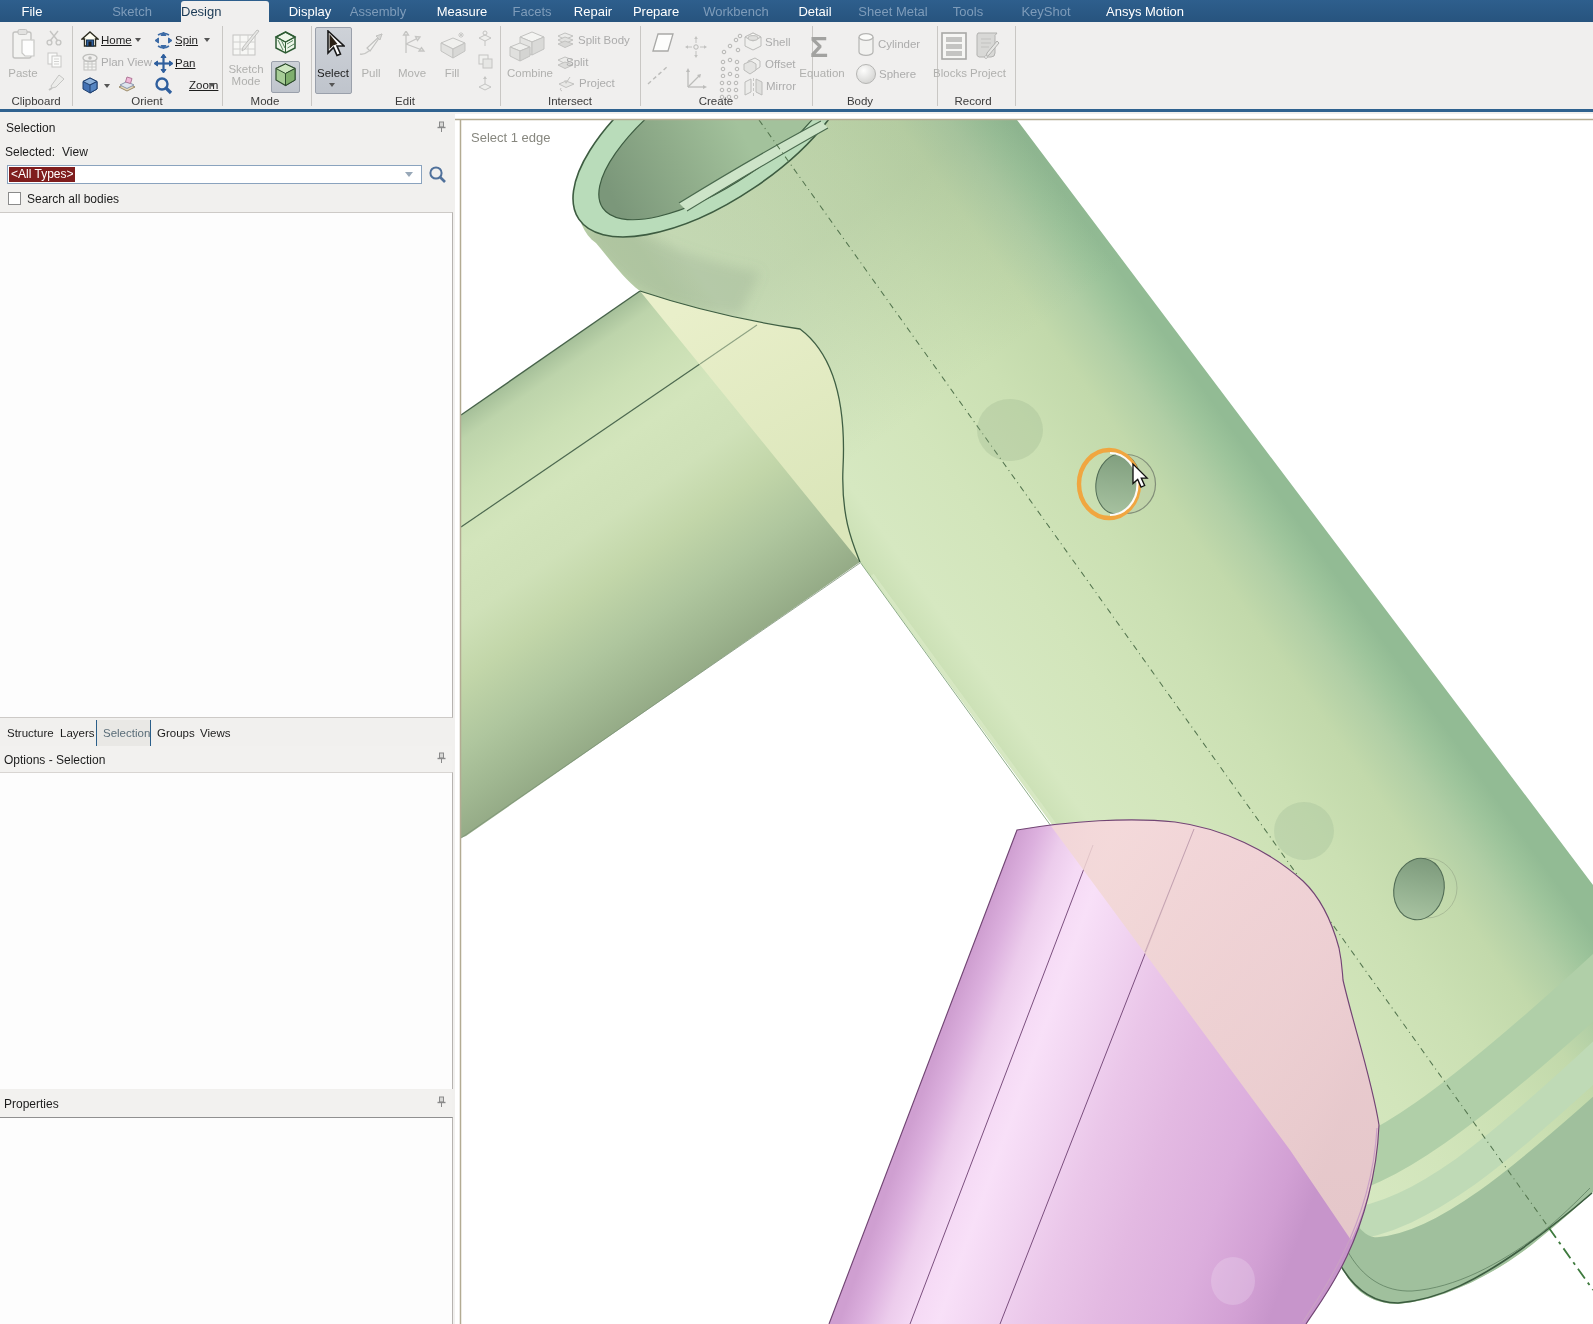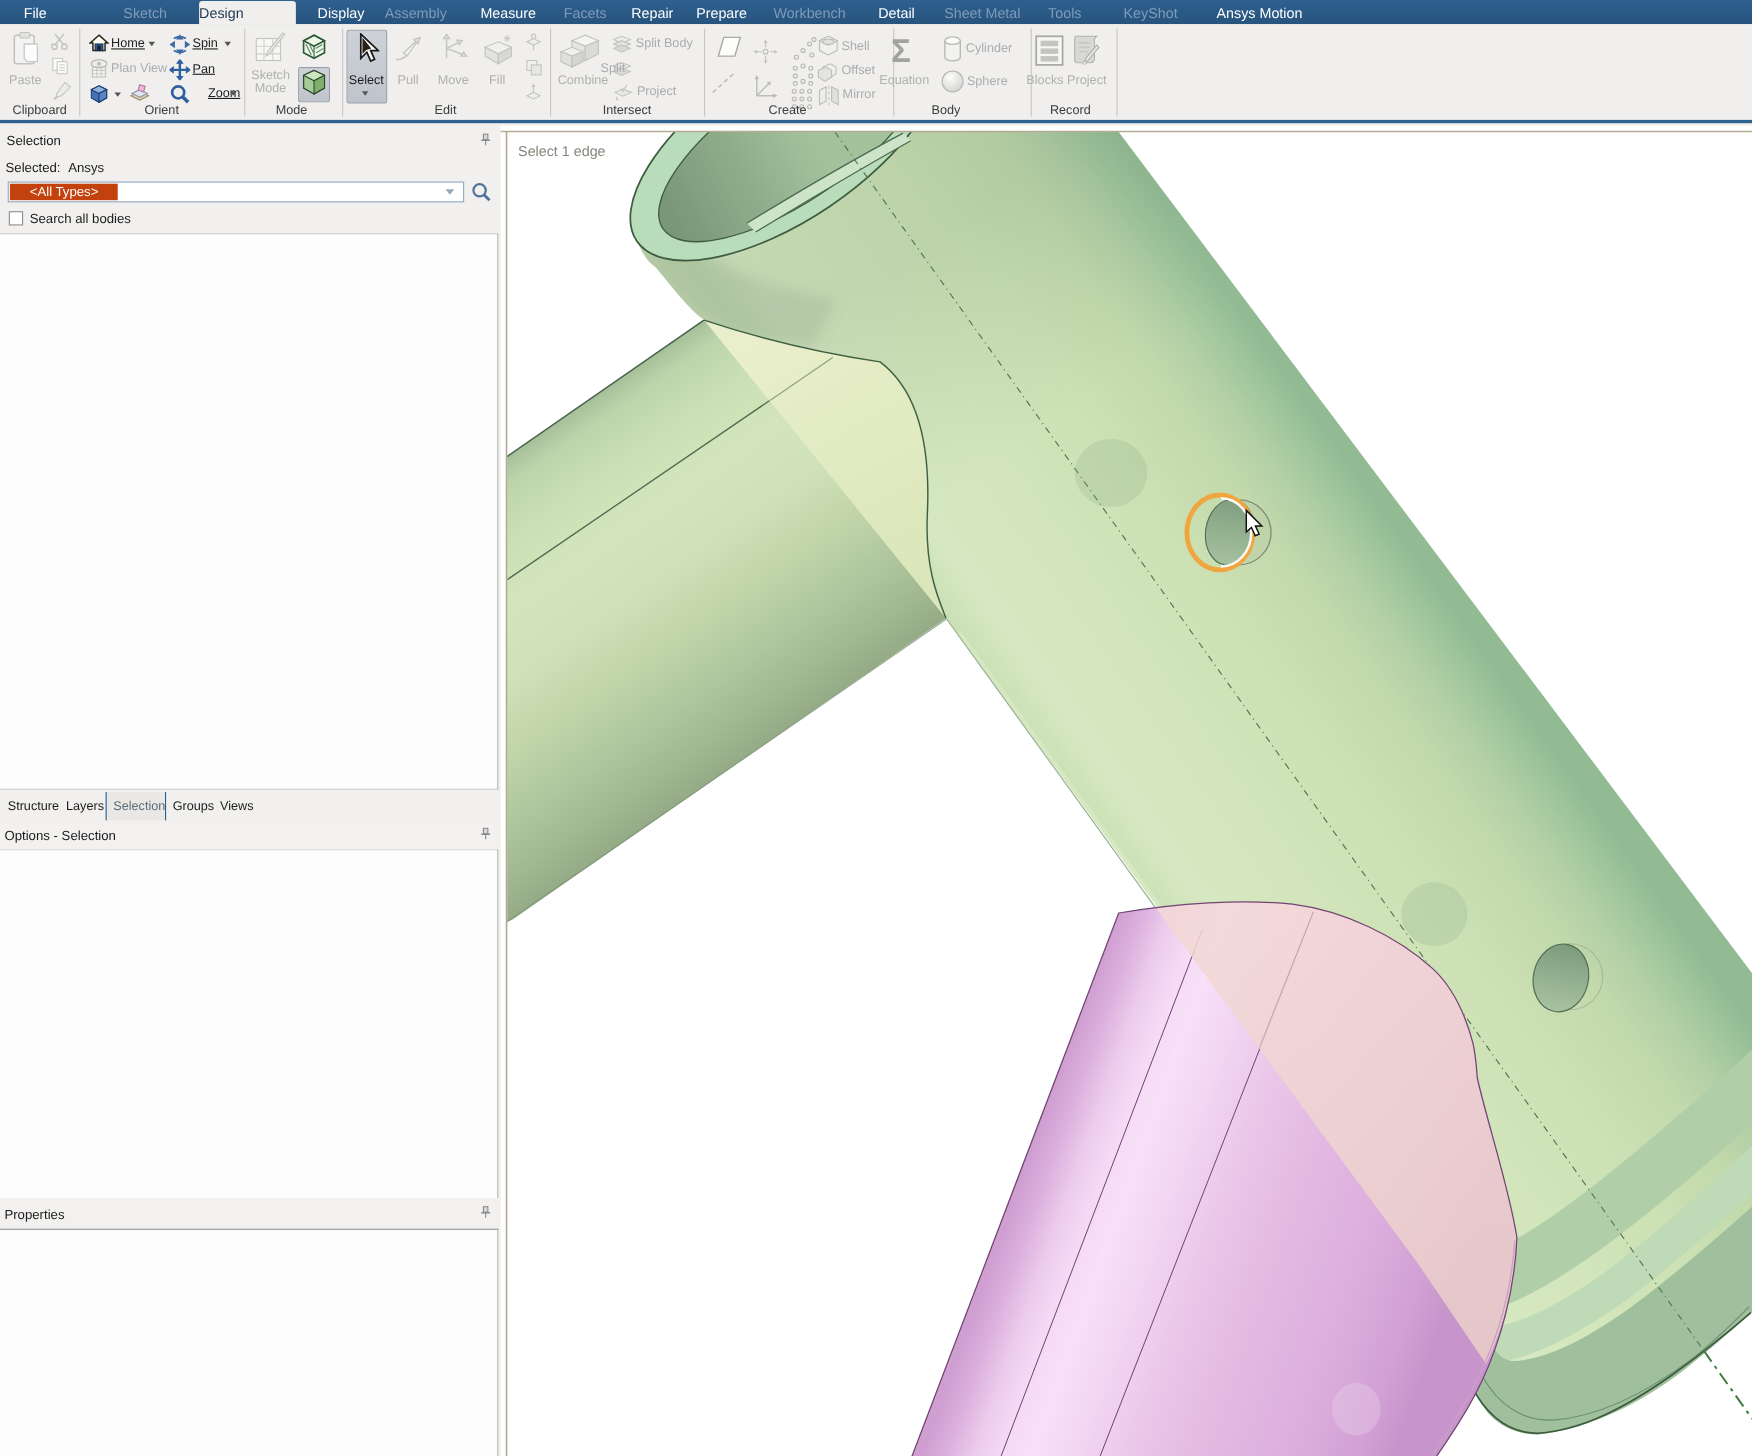--- a/index.html
+++ b/index.html
@@ -238,21 +238,21 @@
 <svg class="ric" style="left:556px;top:10px" width="19" height="16" viewBox="0 0 19 16">
   <path d="M2 4 L9 1 L17 4 L9 7.5 Z" fill="#ececea" stroke="#c2c2c0"></path>
   <path d="M2 8 L9 5 L17 8 L9 11.5 Z" fill="#e2e2e0" stroke="#c2c2c0"></path>
   <path d="M2 12 L9 9 L17 12 L9 15.5 Z" fill="#d8d8d6" stroke="#c2c2c0"></path>
 </svg>
 <div class="rtxtd" style="left:578px;top:12px">Split Body</div>
 <svg class="ric" style="left:556px;top:32px" width="19" height="16" viewBox="0 0 19 16">
   <path d="M2 6 L9 3 L17 6 L9 9.5 Z" fill="#ececea" stroke="#c2c2c0"></path>
   <path d="M2 11 L9 8 L17 11 L9 14.5 Z" fill="#dcdcda" stroke="#c2c2c0"></path>
 </svg>
-<div class="rtxtd" style="left:546px;top:34px">Split</div>
+<div class="rtxtd" style="left:566px;top:34px">Split</div>
 <svg class="ric" style="left:557px;top:53px" width="19" height="17" viewBox="0 0 19 17">
   <path d="M2 9 L9 6 L17 9 L9 12.5 Z" fill="#e8e8e6" stroke="#c2c2c0"></path>
   <path d="M13 2 L9 8" stroke="#c2c2c0"></path>
       <path d="M9 9 L11.5 5.5 L7 5.5" fill="#c8c8c6" stroke="none"></path>
   <path d="M4 13 Q2 15 5 16" fill="none" stroke="#c2c2c0"></path>
 </svg>
 <div class="rtxtd" style="left:579px;top:55px">Project</div>
 <div class="glabel" style="left:570px">Intersect</div>
 <div class="gsep" style="left:640px"></div>
 
@@ -390,24 +390,24 @@
   <div class="abs" style="left:6px;top:6px;">Selection</div>
   <svg class="abs" style="left:436px;top:6px" width="11" height="12" viewBox="0 0 11 12">
     <g stroke="#8a8a8a" fill="none">
         <rect x="3.5" y="1" width="4" height="5" fill="#d8d8d6"></rect>
     <line x1="1.5" y1="6.5" x2="9.5" y2="6.5" stroke-width="1.4"></line>
         <line x1="5.5" y1="6.5" x2="5.5" y2="11"></line>
       </g>
   </svg>
   <div class="abs" style="left:0px;top:24px;width:452px;height:88px;background:#f1f0ee;"></div>
   <div class="abs" style="left:5px;top:30px;">Selected:</div>
-  <div class="abs" style="left:62px;top:30px;">Ansys</div>
+  <div class="abs" style="left:62px;top:30px;">View</div>
 
   <div class="abs" style="left:7px;top:50px;width:415px;height:19px;background:#ffffff;border:1px solid #8aa3be;"></div>
-  <div class="abs" style="left:9px;top:52px;background:#c2410c;color:#fff;padding:0 18px;height:15px;line-height:15px;">&lt;All Types&gt;</div>
+  <div class="abs" style="left:9px;top:52px;background:#7f1d1d;color:#fff;padding:0 2px;height:15px;line-height:15px;">&lt;All Types&gt;</div>
   <div class="abs" style="left:405px;top:57px;width:0;height:0;border-left:4px solid transparent;border-right:4px solid transparent;border-top:5px solid #98a8b8;"></div>
   <svg class="abs" style="left:427px;top:49px" width="21" height="21" viewBox="0 0 21 21">
     <circle cx="9" cy="9" r="5.6" fill="none" stroke="#50719b" stroke-width="2"></circle>
     <line x1="13" y1="13" x2="18" y2="18" stroke="#50719b" stroke-width="2.6"></line>
   </svg>
 
   <div class="abs" style="left:8px;top:77px;width:13px;height:13px;background:#fff;border:1px solid #8b8b8b;"></div>
   <div class="abs" style="left:27px;top:77px;">Search all bodies</div>
 
   <div class="abs" style="left:0px;top:97px;width:453px;height:506px;background:#fdfdfd;border-top:1px solid #cdcac7;border-bottom:1px solid #cdcac7;border-right:1px solid #b6b3b0;"></div>

